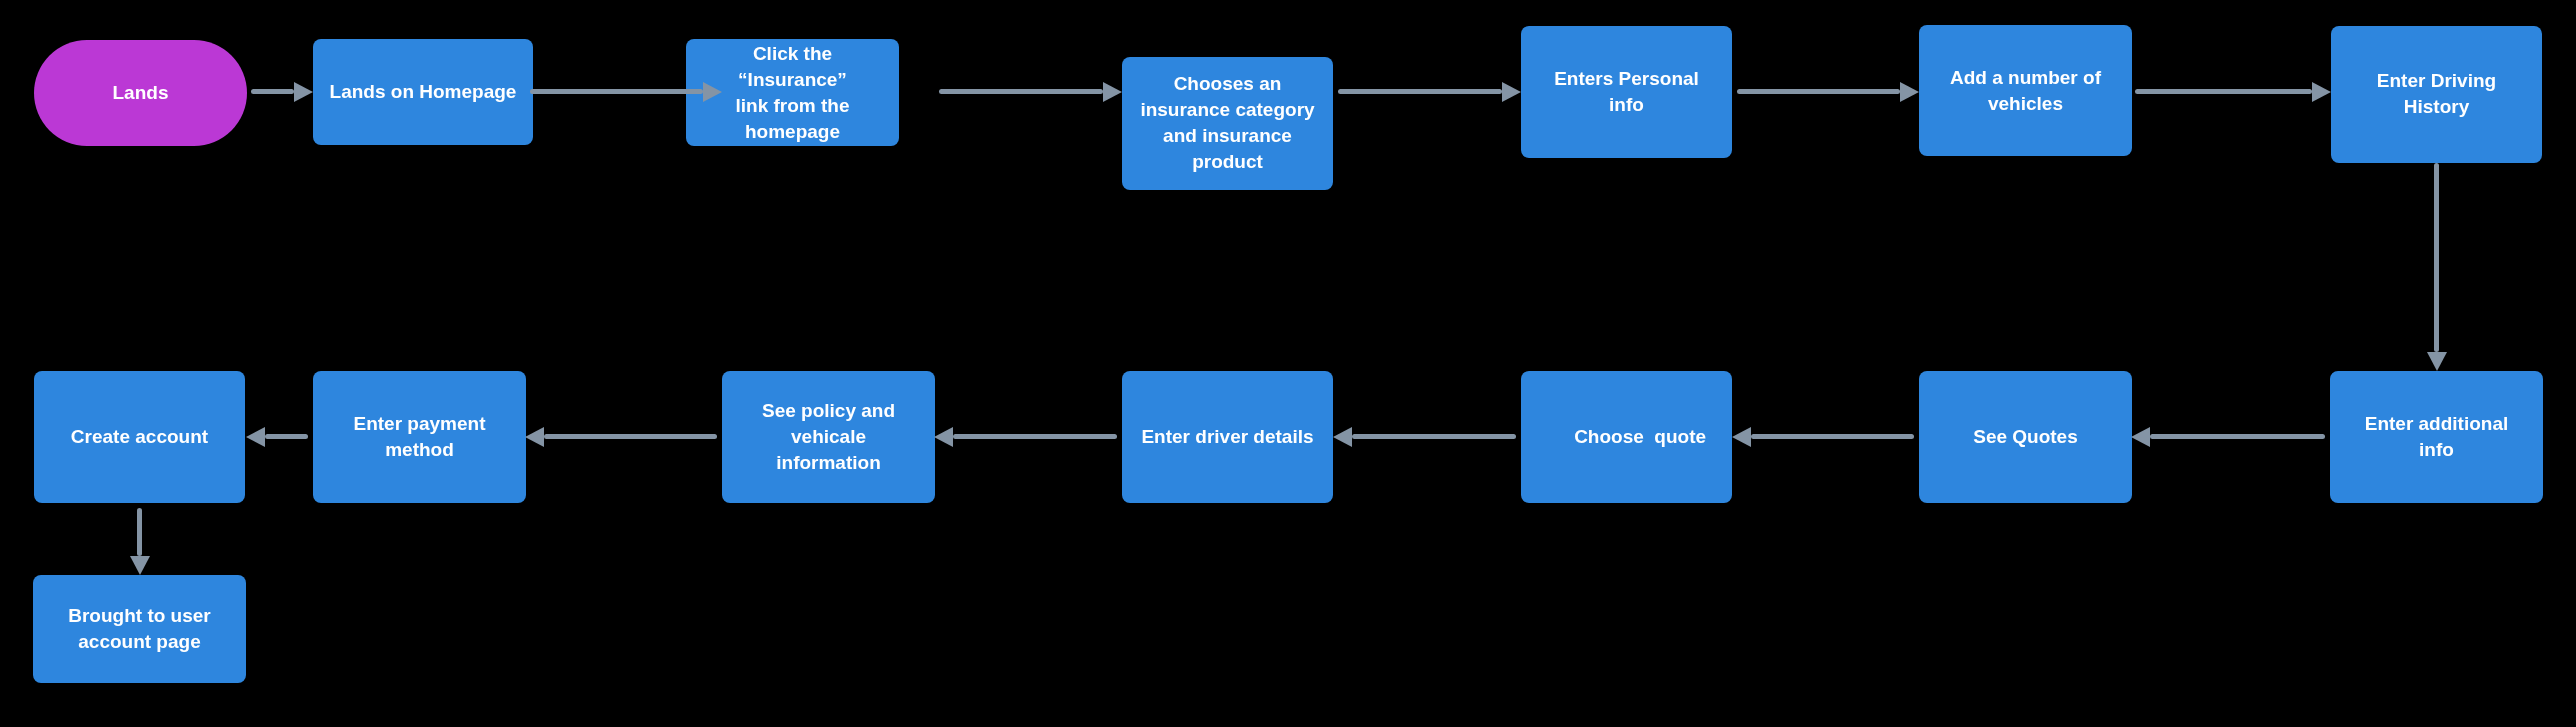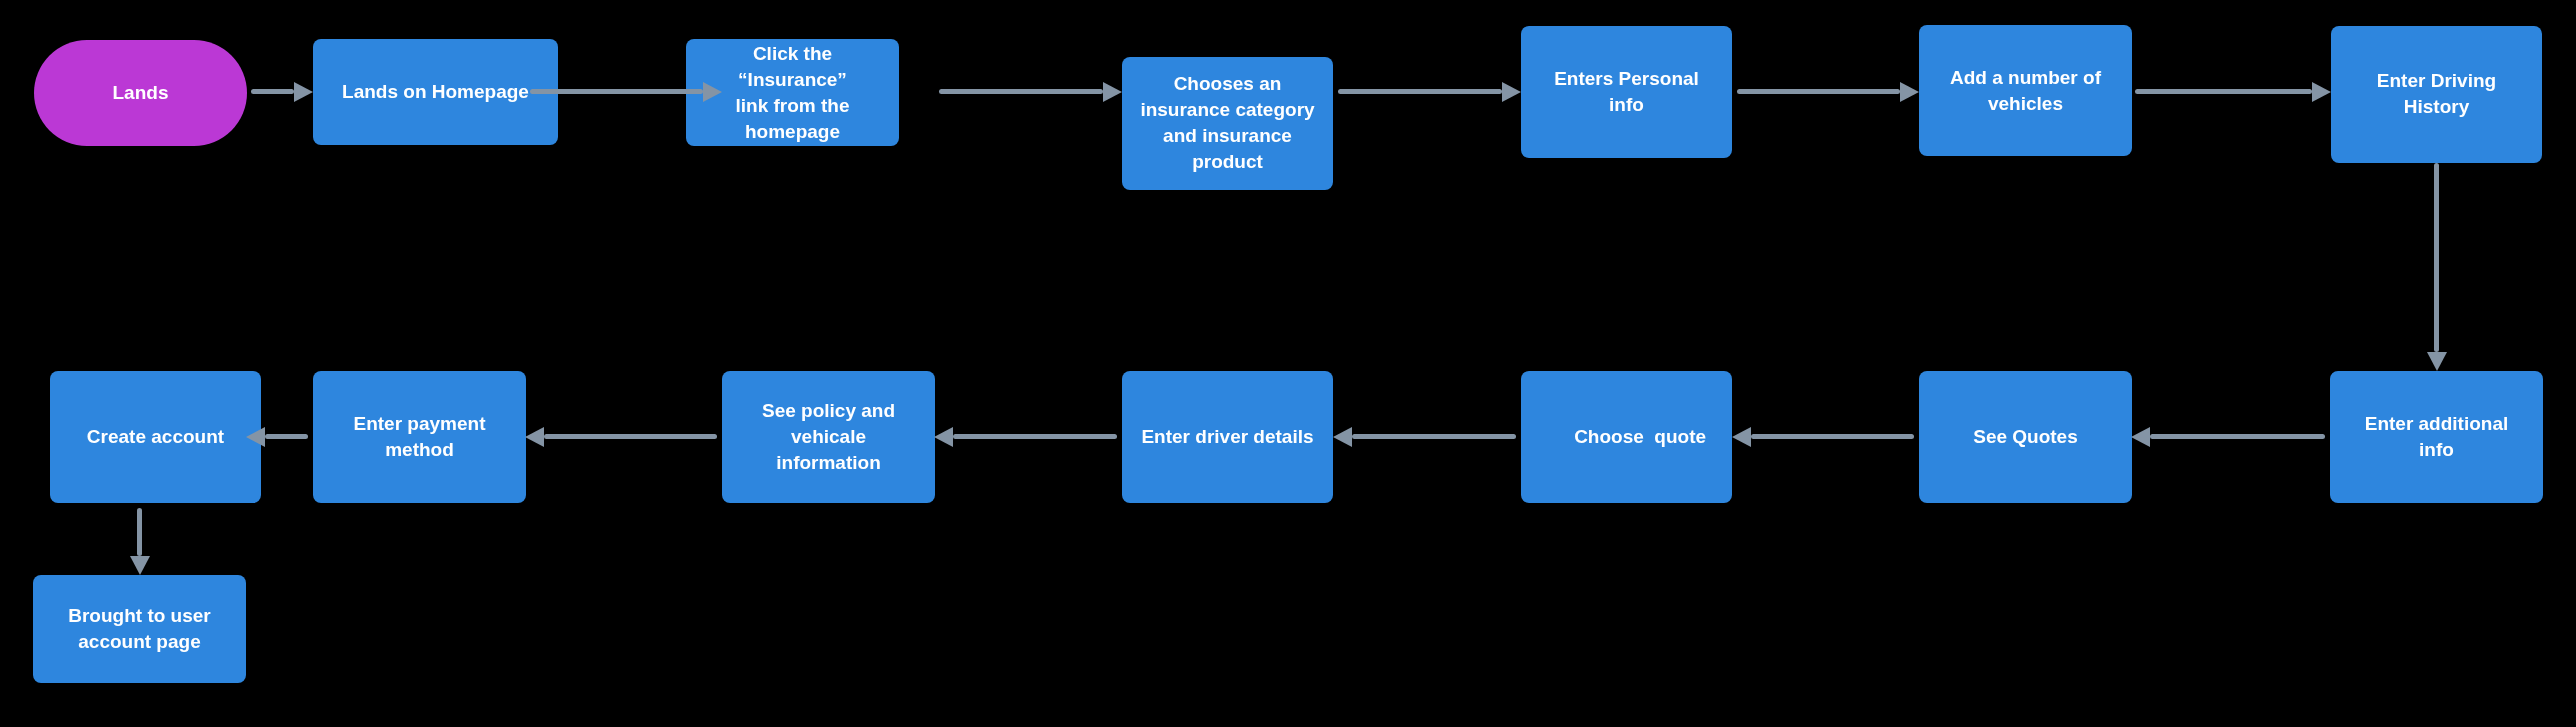--- a/index.html
+++ b/index.html
@@ -76,21 +76,21 @@
     border-top: 19px solid var(--arrow_color, #8494a5);
   }
 </style>
 </head>
 <body>
 
 <div class="canvas">
 
   <div class="node start" style="left:34px; top:40px; width:213px; height:106px;">Lands</div>
 
-  <div class="node process" style="left:313px; top:39px; width:245px; height:106px;">Lands on Homepage</div>
+  <div class="node process" style="left:313px; top:39px; width:220px; height:106px;">Lands on Homepage</div>
 
   <div class="node process" style="left:686px; top:39px; width:213px; height:107px;">Click the “Insurance”
 link from the
 homepage</div>
 
   <div class="node process" style="left:1122px; top:25.5px; width:211px; height:133px;margin-top:31px;">Chooses an
 insurance category
 and insurance
 product</div>
 
@@ -108,21 +108,21 @@
   <div class="node process" style="left:1521px; top:371px; width:211px; height:132px;padding-left:42px;">Choose  quote</div>
 
   <div class="node process" style="left:1122px; top:371px; width:211px; height:132px;">Enter driver details</div>
 
   <div class="node process" style="left:722px; top:371px; width:213px; height:132px;">See policy and
 vehicale information</div>
 
   <div class="node process" style="left:313px; top:371px; width:213px; height:132px;">Enter payment
 method</div>
 
-  <div class="node process" style="left:34px; top:371px; width:211px; height:132px;margin-left:16px;">Create account</div>
+  <div class="node process" style="left:34px; top:371px; width:211px; height:132px;">Create account</div>
 
   <div class="node process" style="left:33px; top:575px; width:213px; height:108px;">Brought to user
 account page</div>
 
   <div class="edge h right" style="left:251px; top:89px; width:43px;"></div>
   <div class="edge h right" style="left:530px; top:89px; width:173px;"></div>
   <div class="edge h right" style="left:939px; top:89px; width:164px;"></div>
   <div class="edge h right" style="left:1338px; top:89px; width:164px;"></div>
   <div class="edge h right" style="left:1737px; top:89px; width:163px;"></div>
   <div class="edge h right" style="left:2135px; top:89px; width:177px;"></div>

